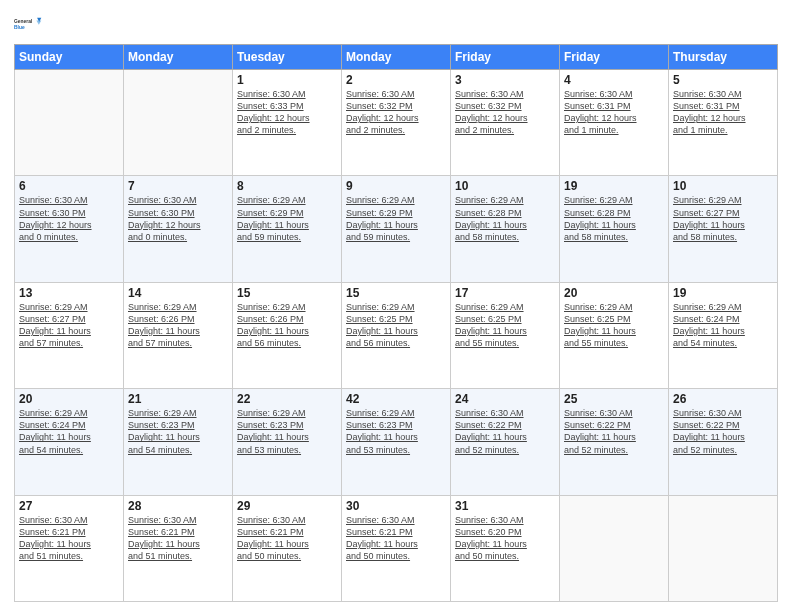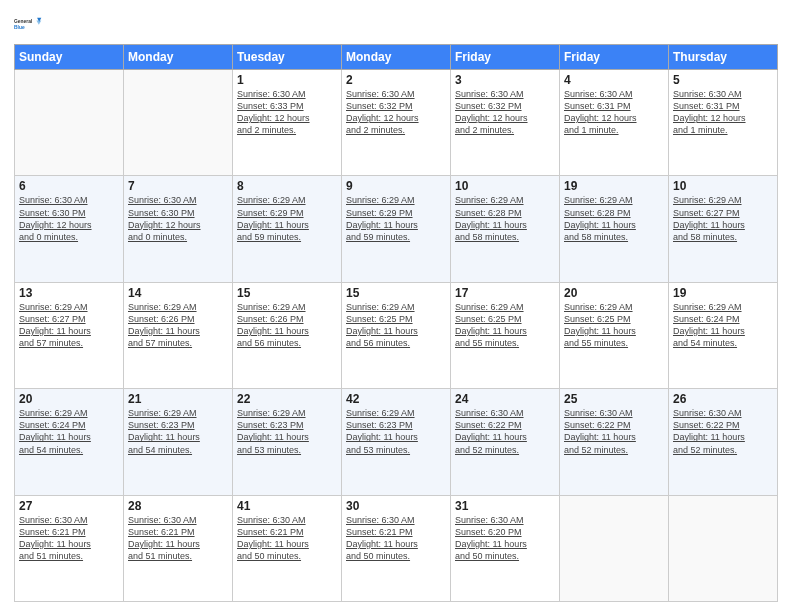--- a/index.html
+++ b/index.html
@@ -321,21 +321,21 @@
 and 51 minutes.</div>
           </td>
           <td>
             <span class="day-num">28</span>
             <div class="day-info" style="white-space: pre-line;">Sunrise: 6:30 AM
 Sunset: 6:21 PM
 Daylight: 11 hours
 and 51 minutes.</div>
           </td>
           <td>
-            <span class="day-num">41</span>
+            <span class="day-num">29</span>
             <div class="day-info" style="white-space: pre-line;">Sunrise: 6:30 AM
 Sunset: 6:21 PM
 Daylight: 11 hours
 and 50 minutes.</div>
           </td>
           <td>
             <span class="day-num">30</span>
             <div class="day-info" style="white-space: pre-line;">Sunrise: 6:30 AM
 Sunset: 6:21 PM
 Daylight: 11 hours

